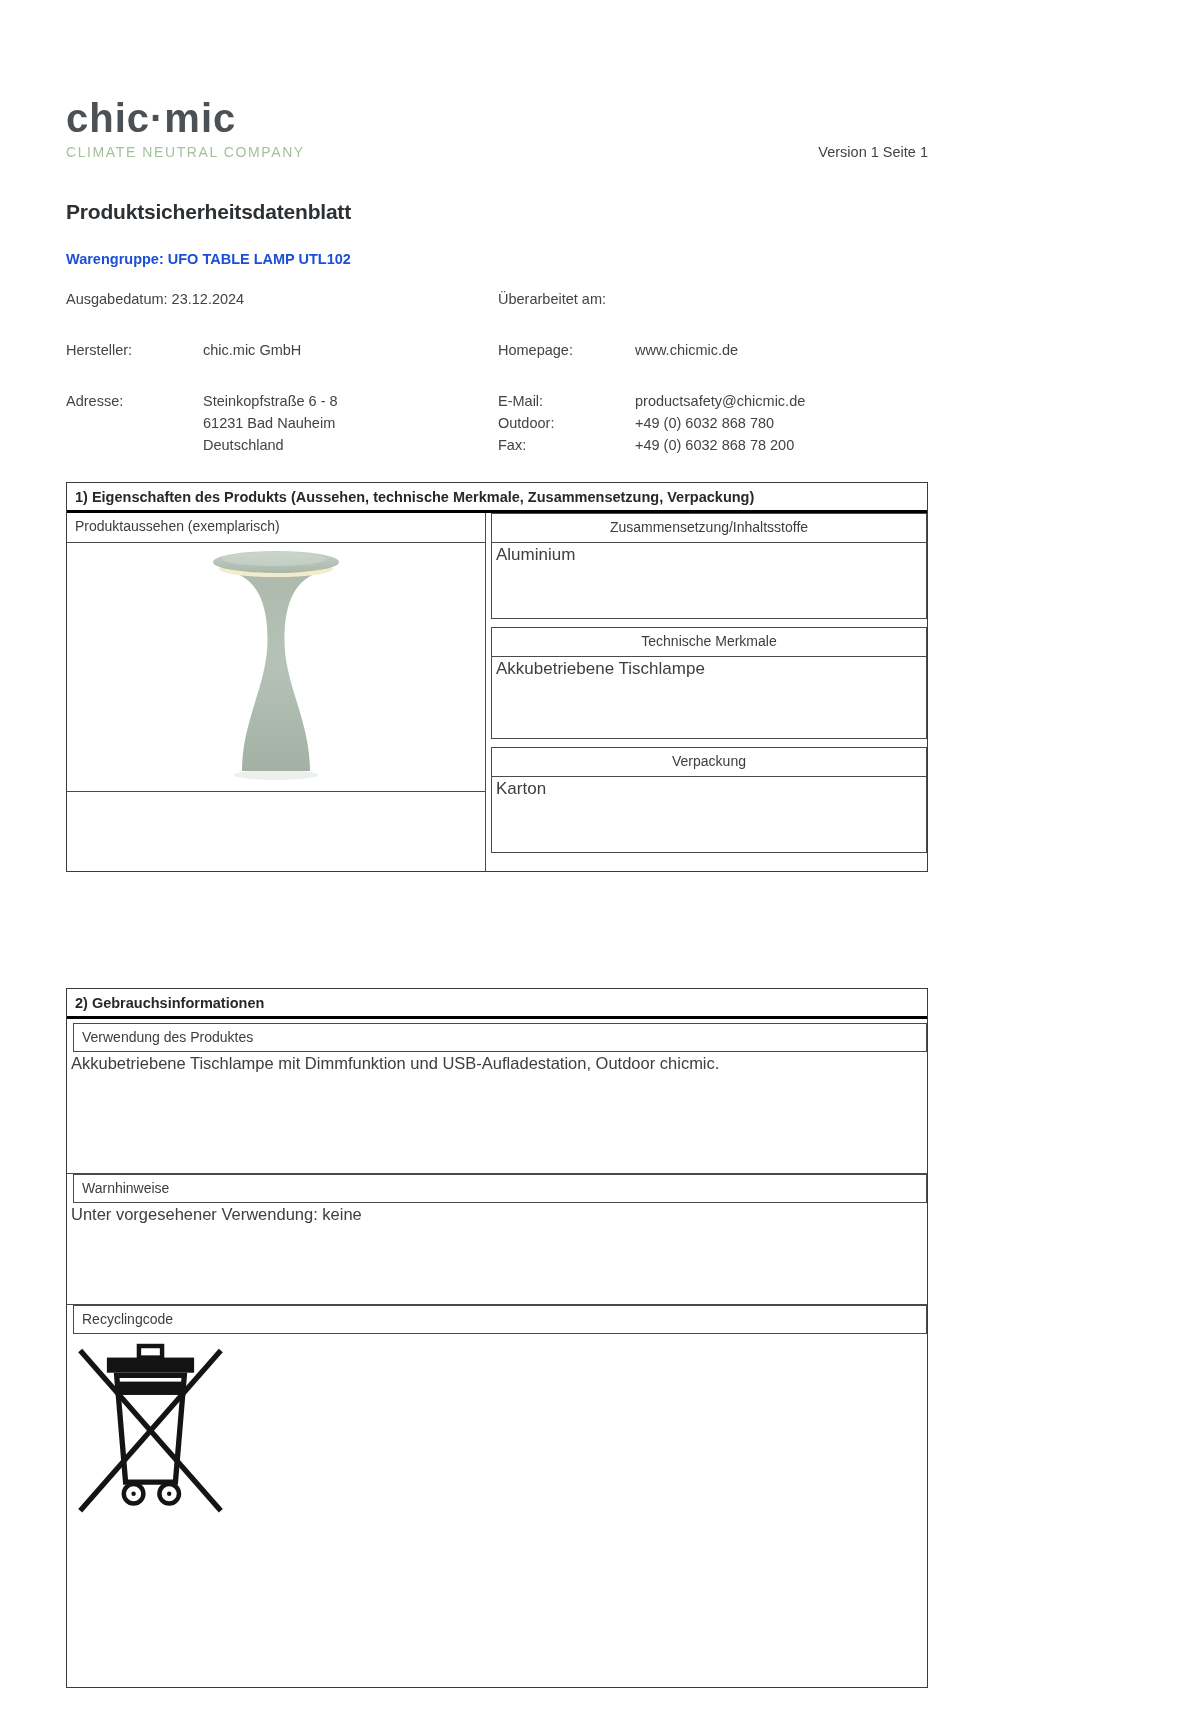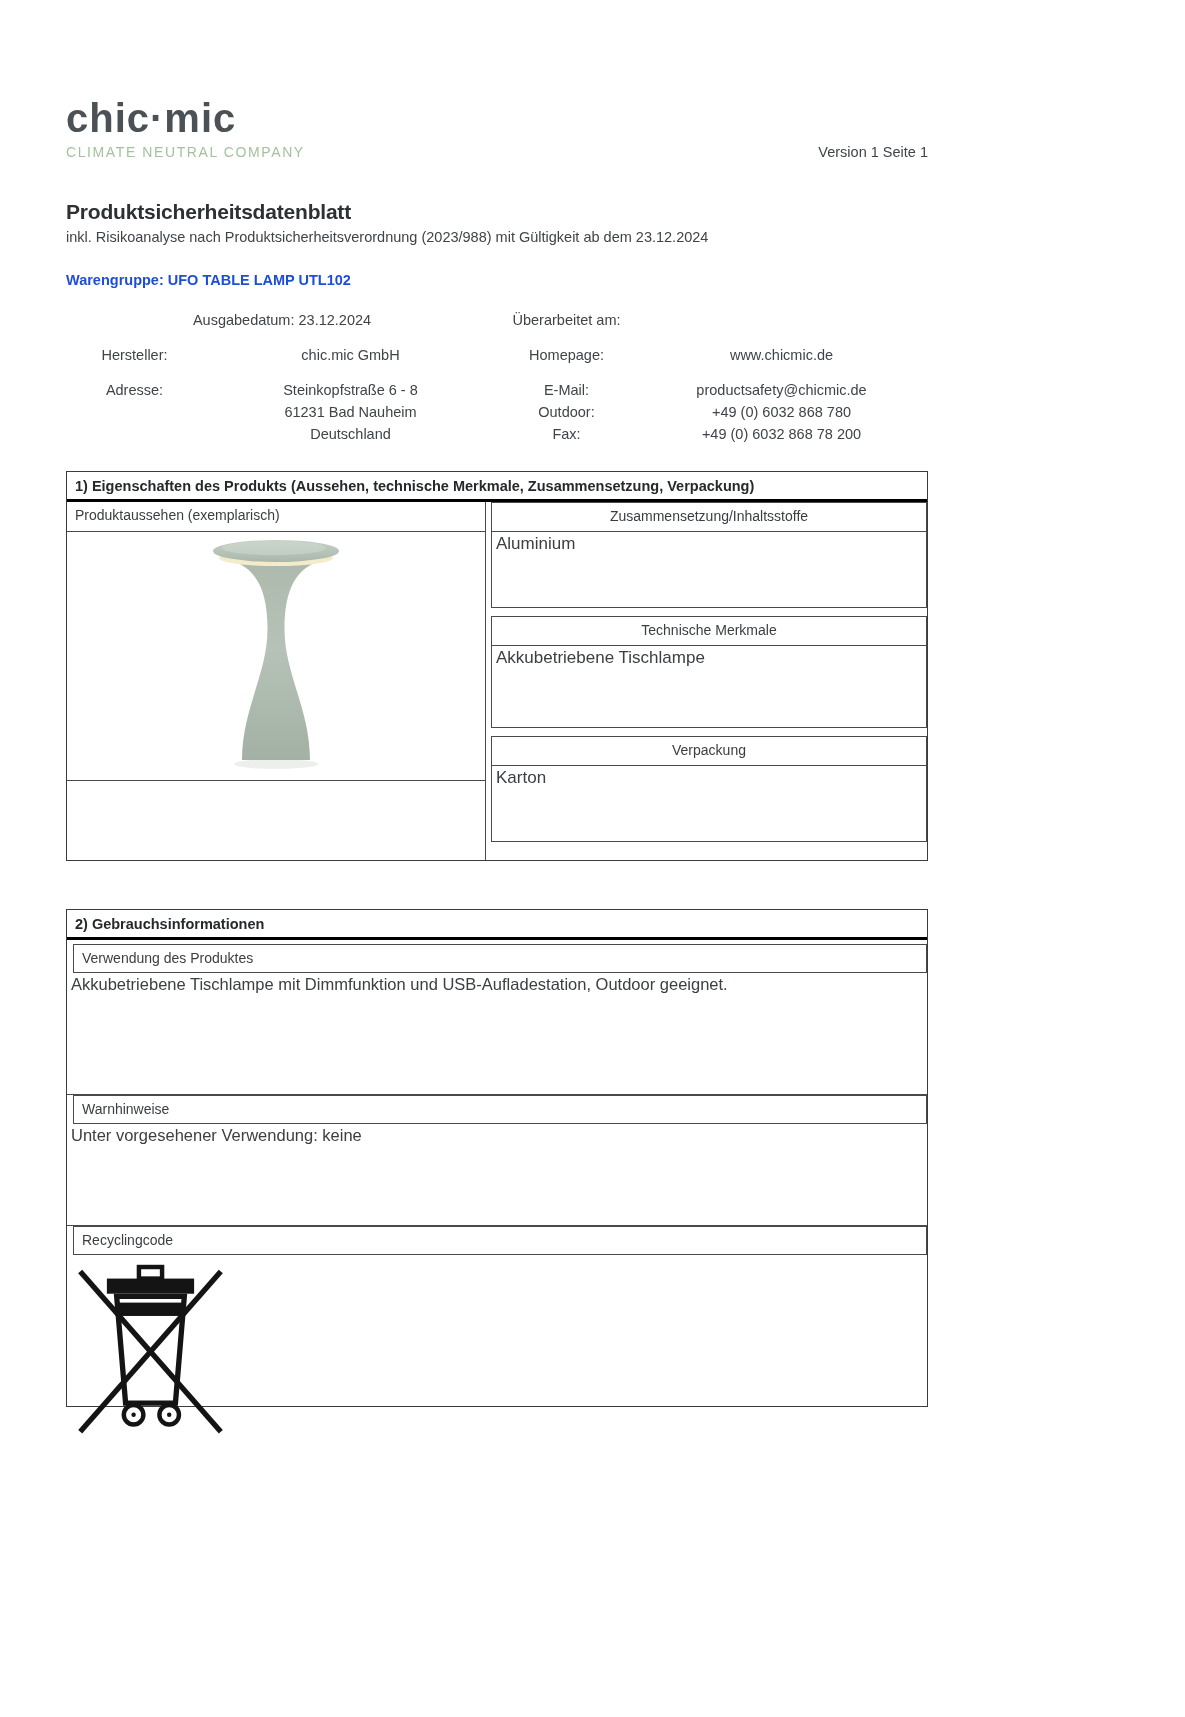--- a/index.html
+++ b/index.html
@@ -15,42 +15,42 @@
   .tagline { font-size:14px; letter-spacing:1.6px; color:#a3c29c; }
   .version { font-size:14.5px; color:#3f4449; }
 
   
   .doc-title { margin-top:40px; font-size:21px; font-weight:700; color:#2d3134; letter-spacing:-0.2px; }
   .doc-subtitle { margin-top:5px; font-size:14.5px; color:#3f4449; }
   .warengruppe { margin-top:27px; font-size:14.5px; font-weight:700; color:#1d4ed8; }
 
   
   .info-grid { margin-top:21px; display:grid; grid-template-columns:137px 295px 137px 1fr;
-               row-gap:13px; font-size:14.5px; line-height:22px;text-align:center; }
+               row-gap:29px; font-size:14.5px; line-height:22px; }
   .span2 { grid-column:1 / span 2; }
 
   
   .sec { border:1.5px solid #3c3c3c; background:#fff; }
   .sec1 { margin-top:26px; height:390px; }
   .sec-title { height:30px; padding:6px 8px 0 8px; font-size:14.5px; font-weight:700;
                color:#26292b; border-bottom:3px solid #000000; }
   .sec1-cols { display:flex; height:358px; }
   .sec1-left { width:419px; border-right:1px solid #4a4a4a; }
   .cell-head { height:30px; padding:5px 8px 0 8px; font-size:14px; color:#3a3e41;
                border-bottom:1px solid #4a4a4a; }
   .img-area { height:249px; border-bottom:1px solid #4a4a4a; display:flex;
               justify-content:center; align-items:flex-start; padding-top:2px; }
   .sec1-right { flex:1; padding-left:5px; }
   .rbox { border:1px solid #4a4a4a; margin-bottom:8px; }
   .rbox .rhead { height:29px; padding:5px 8px 0 8px; font-size:14px; color:#3a3e41;
                  border-bottom:1px solid #4a4a4a;text-align:center; }
   .rbox .rval { padding:2px 4px; font-size:17px; color:#3c4043; }
   .rval-a { height:75px; } .rval-b { height:81px; } .rval-c { height:75px; }
 
-  .sec2 { margin-top:48px; height:498px; }
+  .sec2 { margin-top:116px; height:700px; }
   .sub-head { height:29px; width:calc(100% - 6px); margin-left:6px; margin-top:0;
               border:1px solid #4a4a4a; padding:5px 8px 0 8px; font-size:14px; color:#3a3e41; }
   .gap4 { height:4px; }
   .sub-val { border-bottom:1px solid #4a4a4a; padding:2px 4px; font-size:16.5px; color:#3c4043; }
   .val-verwendung { height:122px; }
   .val-warn { height:102px; }
   .symbol-area { height:186px; padding:4px 0 0 6px; }
 
   .icon-wrap { display:block; }
 </style>
@@ -62,21 +62,20 @@
 
     <div class="logo-row">
       <div class="brand">chic·mic</div>
     </div>
     <div class="tagline-row">
       <div class="tagline">CLIMATE NEUTRAL COMPANY</div>
       <div class="version">Version 1 Seite 1</div>
     </div>
 
     <div class="doc-title">Produktsicherheitsdatenblatt</div>
-    <div class="doc-subtitle">inkl. Risikoanalyse nach Produktsicherheitsverordnung (2023/988) mit Gültigkeit ab dem 23.12.2024</div>
     <div class="warengruppe">
       <span>Warengruppe:</span>
       <span>UFO TABLE LAMP UTL102</span>
     </div>
 
     <div class="info-grid">
       <div class="span2">
         <span>Ausgabedatum:</span>
         <span>23.12.2024</span>
       </div>
@@ -147,21 +146,21 @@
             <div class="rval rval-c">Karton</div>
           </div>
         </div>
       </div>
     </div>
 
     <div class="sec sec2">
       <div class="sec-title">2) Gebrauchsinformationen</div>
       <div class="gap4"></div>
       <div class="sub-head">Verwendung des Produktes</div>
-      <div class="sub-val val-verwendung">Akkubetriebene Tischlampe mit Dimmfunktion und USB-Aufladestation, Outdoor geeignet.</div>
+      <div class="sub-val val-verwendung">Akkubetriebene Tischlampe mit Dimmfunktion und USB-Aufladestation, Outdoor chicmic.</div>
       <div class="sub-head">Warnhinweise</div>
       <div class="sub-val val-warn">Unter vorgesehener Verwendung: keine</div>
       <div class="sub-head">Recyclingcode</div>
       <div class="symbol-area">
 
         <svg class="icon-wrap" width="155" height="178" viewBox="0 0 170 200" aria-hidden="true">
           <g stroke="#141414" fill="none">
             <line x1="6" y1="14" x2="164" y2="194" stroke-width="6"></line>
             <line x1="164" y1="14" x2="6" y2="194" stroke-width="6"></line>
             <rect x="72" y="9" width="26" height="13" stroke-width="5"></rect>

